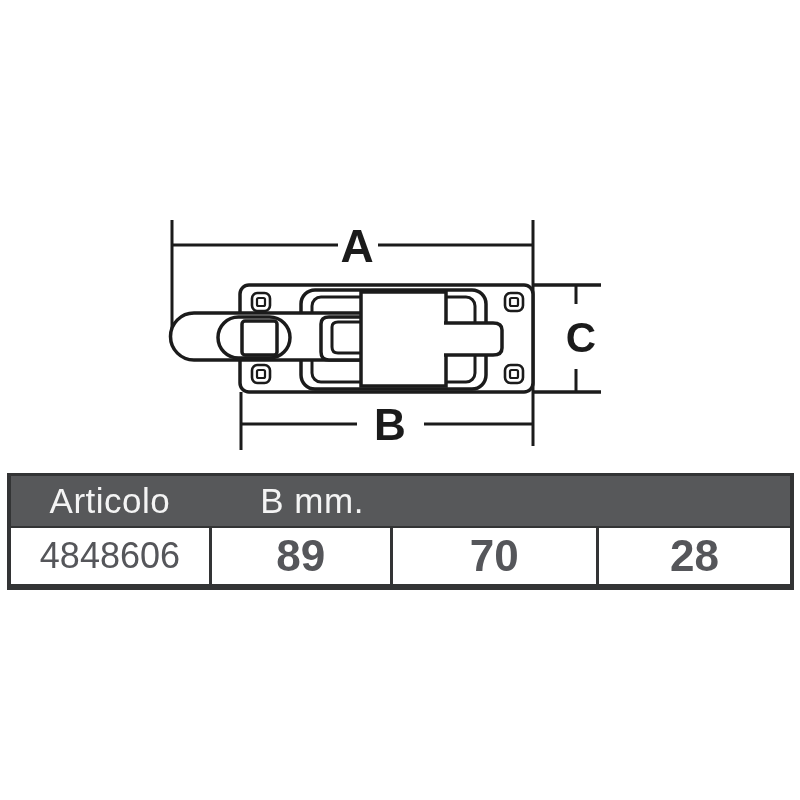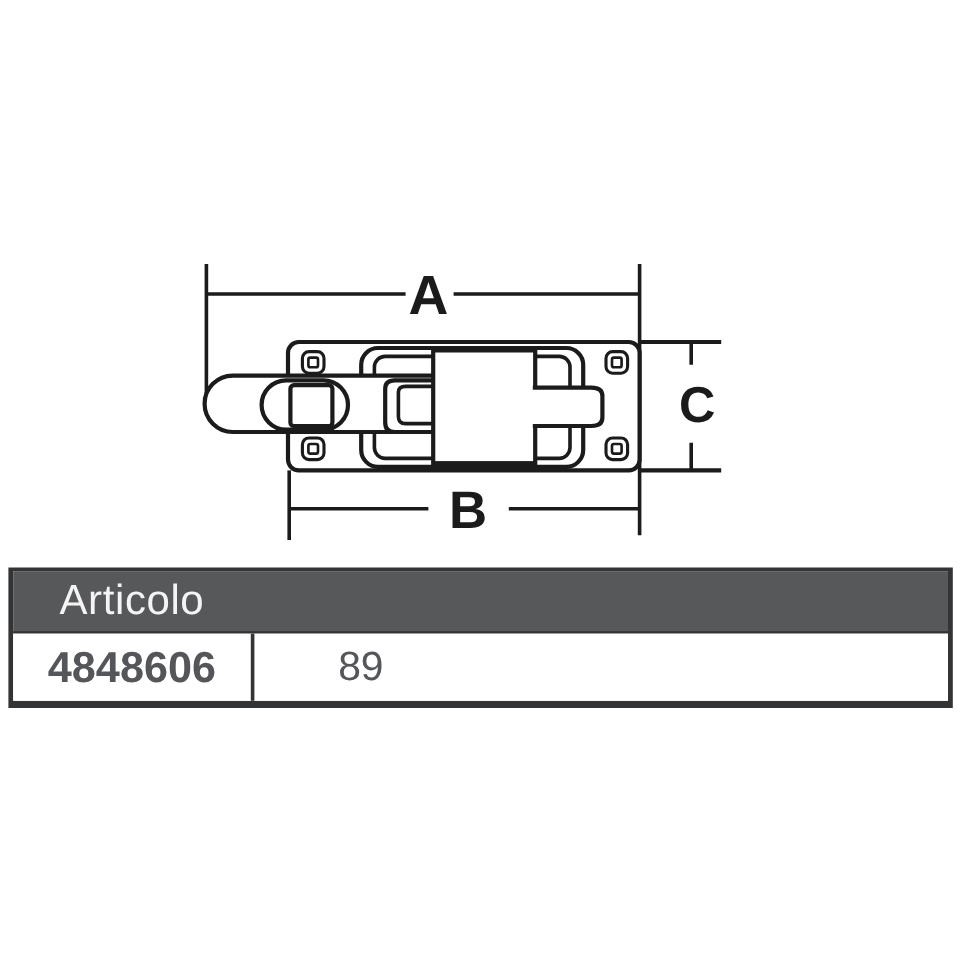--- a/index.html
+++ b/index.html
@@ -42,25 +42,25 @@
   }
   .c1{width:25.4%;} .c2{width:23.2%;} .c3{width:26.5%;} .c4{width:24.9%;}
   .spec-row.header .spec-cell{
     color:#f4f4f4;
     font-size:35px;
     font-weight:300;
     letter-spacing:0.5px;
   }
   .spec-row.body .spec-cell{
     color:#55565a;
-    font-size:34px;
-    font-weight:400;
+    font-size:44px;
+    font-weight:700;
   }
   .spec-row.body .spec-cell.article{
-    font-weight:bold;
+    font-weight:normal;
     font-size:36px;
     letter-spacing:0px;
     border-radius:23px;
   }
   .spec-row.body .spec-cell + .spec-cell{
     border-left:3px solid #333435;
   }
 </style>
 </head>
 <body>
@@ -114,20 +114,23 @@
     </g>
 
     <text class="dim-letter" x="357" y="262" font-size="46" text-anchor="middle">A</text>
     <text class="dim-letter" x="390" y="440" font-size="44" text-anchor="middle">B</text>
     <text class="dim-letter" x="581" y="352" font-size="42" text-anchor="middle">C</text>
   </svg>
 
   <div class="spec-table">
     <div class="spec-row header">
       <div class="spec-cell c1">Articolo</div>
+      <div class="spec-cell c3">B mm.</div>
     </div>
     <div class="spec-row body">
       <div class="spec-cell c1 article">4848606</div>
       <div class="spec-cell c2">89</div>
+      <div class="spec-cell c3">70</div>
+      <div class="spec-cell c4">28</div>
     </div>
   </div>
 
 </div>
 
 </body></html>

